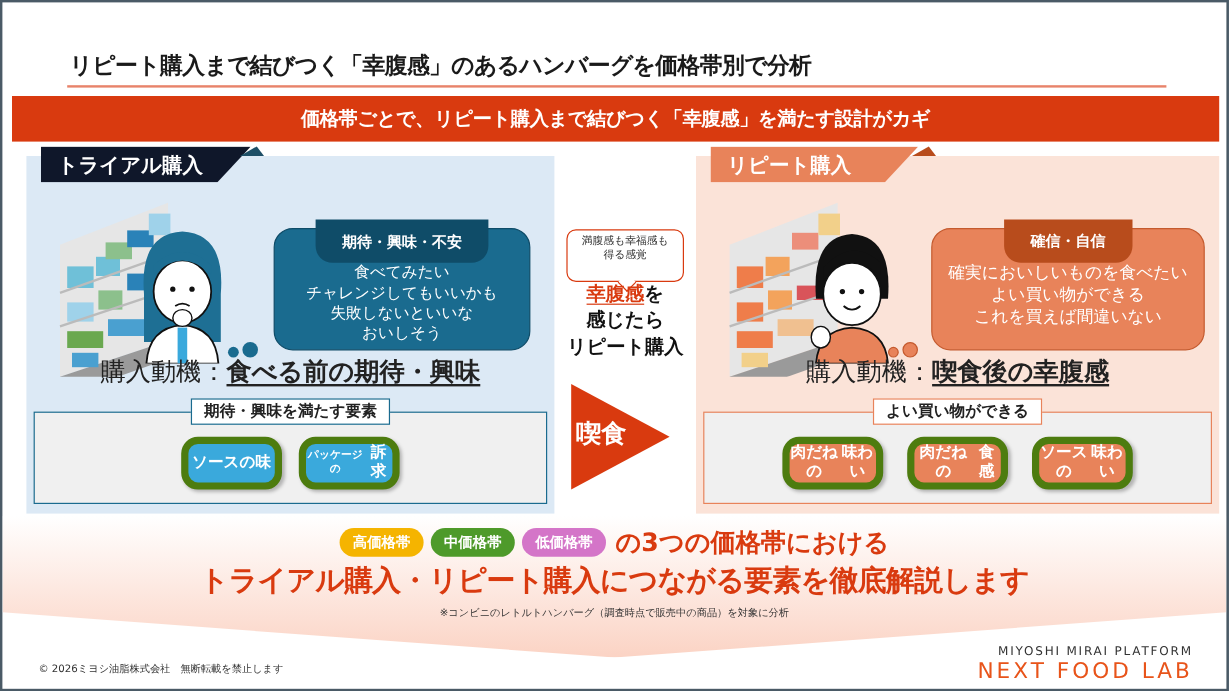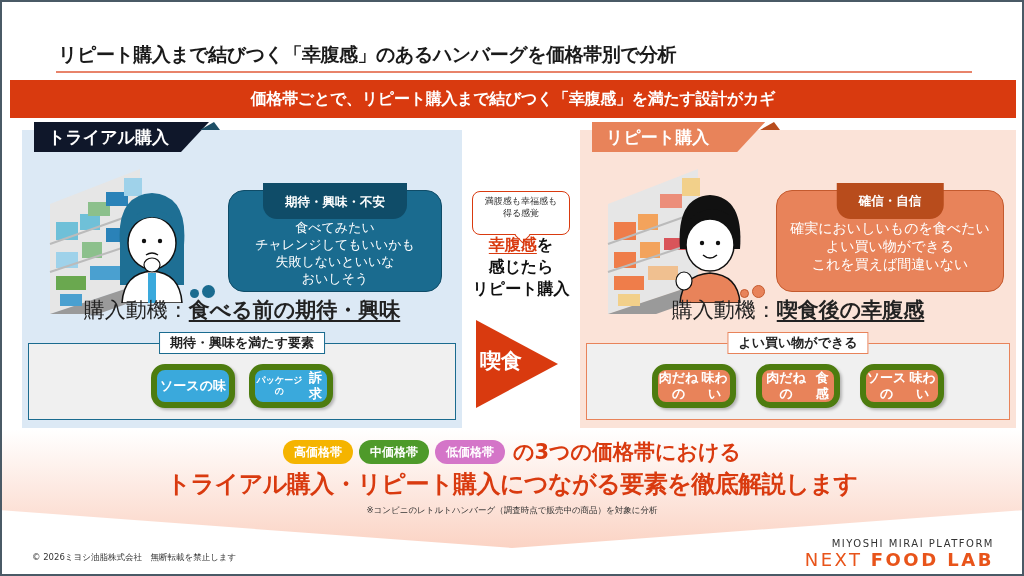--- a/index.html
+++ b/index.html
@@ -48,21 +48,21 @@
 .bottom-bg{position:absolute;left:0;top:428px;width:1020px;height:118px;background:linear-gradient(#fff,#fbd3c4);clip-path:polygon(0 0,100% 0,100% 68%,50% 100%,0 68%)}
 .bottom-row1{position:absolute;top:436px;left:0;width:1020px;display:flex;justify-content:center;align-items:center;gap:6px}
 .pill{height:24px;padding:0 11px;border-radius:12px;color:#fff;font-size:12px;font-weight:bold;display:flex;align-items:center}
 .row1-text{font-size:21px;font-weight:bold;color:#d93a0f;margin-left:2px}
 .bottom-row2{position:absolute;top:466px;left:0;width:1020px;text-align:center;font-size:24px;font-weight:bold;color:#d93a0f;letter-spacing:-0.5px}
 .footnote{position:absolute;top:503px;left:0;width:1020px;text-align:center;font-size:8.5px;color:#333}
 .copyright{position:absolute;left:30px;top:550px;font-size:8.5px;color:#333}
 .brand{position:absolute;right:28px;top:536px;text-align:right}
 .brand-top{font-size:10px;letter-spacing:1.5px;color:#333}
 .brand-main{font-size:18px;letter-spacing:2.5px;color:#e8541a}
-.brand-main b{font-weight:bold}
+.brand-main b{font-weight:normal}
 </style>
 </head>
 <body>
 
 <div class="slide">
   <div class="title">リピート購入まで結びつく「幸腹感」のあるハンバーグを価格帯別で分析</div>
   <div class="title-rule"></div>
   <div class="banner">価格帯ごとで、リピート購入まで結びつく「幸腹感」を満たす設計がカギ</div>
 
   <div class="panel left">

